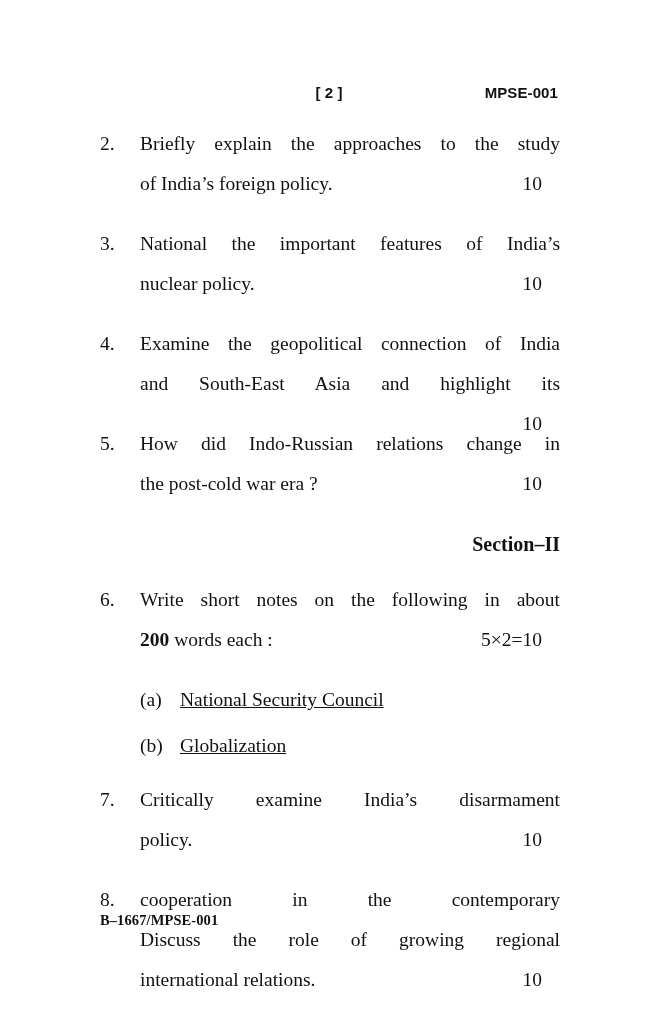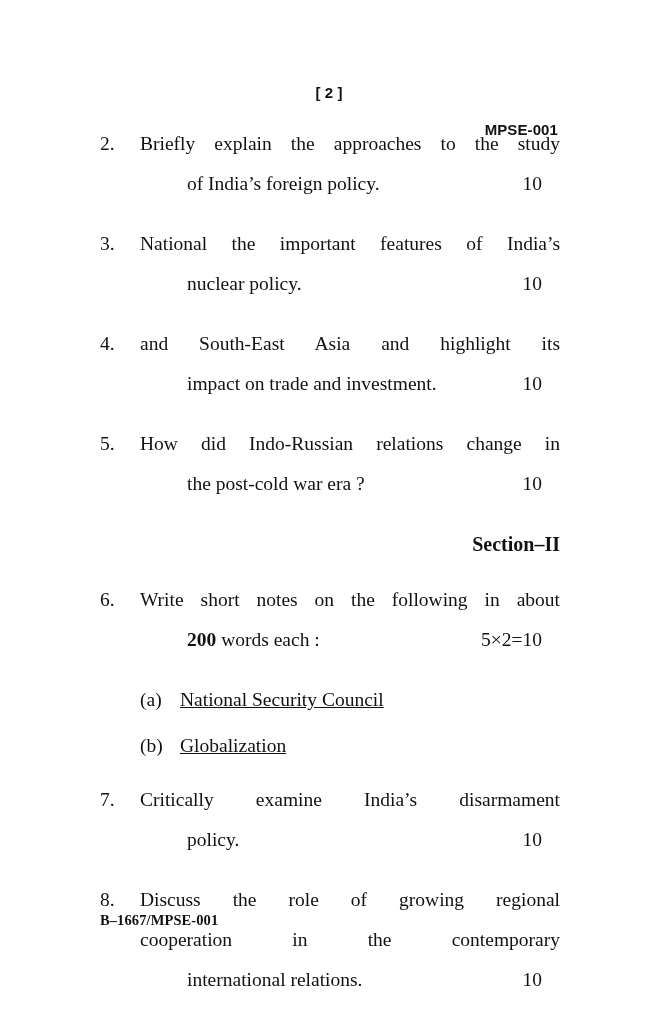--- a/index.html
+++ b/index.html
@@ -44,21 +44,20 @@
     width: 458px;
     text-align: center;
     white-space: pre;
   }
   .header .code {
     position: absolute;
     right: 0;
     top: 0;
     text-align: left;
     white-space: pre;
-    margin-top: 37px;
   }
 
   
   .content {
     position: absolute;
     left: 100px;
     top: 124px;
     width: 460px;
   }
 
@@ -81,21 +80,20 @@
     line-height: 40px;
     text-align: justify;
     text-justify: inter-word;
     -moz-text-align-last: left;
     text-align-last: left;
   }
   .q-body .tail {
     display: block;
     position: relative;
     text-align: left;
-    margin-left: 47px;
   }
   .q-body .marks {
     position: absolute;
     right: 18px;
     top: 0;
     font-size: 19.5px;
     white-space: pre;
   }
   b, .bold-inline {
     font-weight: bold;
@@ -185,23 +183,23 @@
         <span class="tail">
           <span>nuclear policy.</span>
           <span class="marks">10</span>
         </span>
       </div>
     </div>
 
     <div class="q">
       <div class="q-num">4.</div>
       <div class="q-body">
+        <div class="just-block">Examine the geopolitical connection of India</div>
         <div class="just-block">and South-East Asia and highlight its</div>
         <span class="tail">
-          <span>impact on trade and investment.</span>
           <span class="marks">10</span>
         </span>
       </div>
     </div>
 
     <div class="q">
       <div class="q-num">5.</div>
       <div class="q-body">
         <div class="just-block">How did Indo-Russian relations change in</div>
         <span class="tail">
@@ -241,22 +239,22 @@
         <span class="tail">
           <span>policy.</span>
           <span class="marks">10</span>
         </span>
       </div>
     </div>
 
     <div class="q">
       <div class="q-num">8.</div>
       <div class="q-body">
+        <div class="just-block">cooperation in the contemporary</div>
         <div class="just-block">Discuss the role of growing regional</div>
-        <div class="just-block">cooperation in the contemporary</div>
         <span class="tail">
           <span>international relations.</span>
           <span class="marks">10</span>
         </span>
       </div>
     </div>
 
   </div>
 
   <div class="footer">B–1667/MPSE-001</div>

